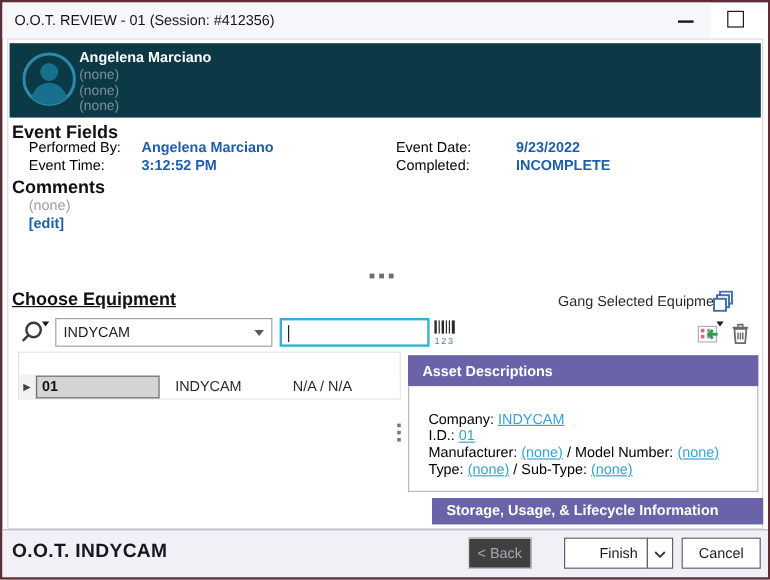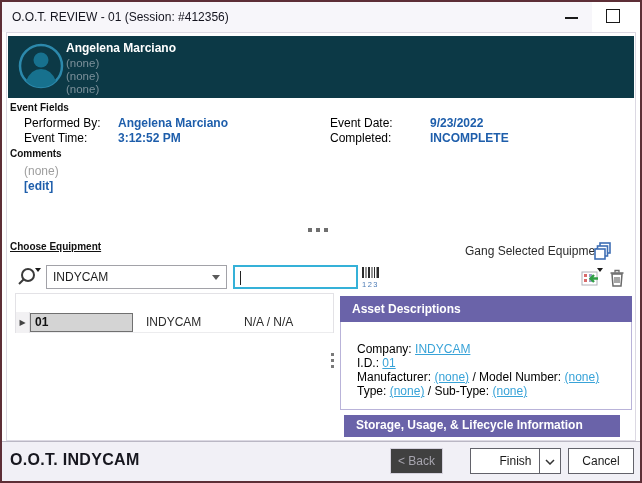--- a/index.html
+++ b/index.html
@@ -21,21 +21,21 @@
   
   .content-frame { left:4px; top:30px; width:630px; height:409px; border:1px solid #dcd9e3; background:#fff; }
 
   
   .banner { left:6px; top:34px; width:626px; height:62px; background:#0c3946; }
   .avatar { left:16px; top:41px; width:46px; height:46px; }
   .banner-name { left:64px; top:39px; color:#ffffff; font-weight:bold; font-size:12px; }
   .banner-line { left:64px; color:#7b909a; font-size:11.5px; }
 
   
-  .section-heading { font-weight:bold; font-size:10px; color:#111; }
+  .section-heading { font-weight:bold; font-size:15px; color:#111; }
   .lbl { color:#000000; }
   .val { color:#1e5eab; font-weight:bold; }
   .muted { color:#9e9e9e; }
   .edit-link { color:#1e5eab; font-weight:bold; cursor:pointer; }
 
   
   .h-grip { left:306px; top:226px; width:26px; height:4px; display:flex; gap:4px; }
   .h-grip i { width:4px; height:4px; background:#6f6f6f; display:block; }
   .v-grip { left:329px; top:351px; width:4px; height:20px; display:flex; flex-direction:column; gap:3px; }
   .v-grip i { width:3px; height:3px; background:#7a7a7a; display:block; }
@@ -57,21 +57,21 @@
   .row-indicator { position:absolute; left:0; top:0; width:14px; height:21px; background:#f2f1f3; border-right:1px solid #e0dfe2; color:#444; font-size:8px; line-height:21px; text-align:center; }
   .id-cell { position:absolute; left:14px; top:1px; width:103px; height:19px; background:#d4d4d4; border:1px solid #707070; font-weight:bold; color:#111; line-height:17px; padding-left:4px; }
   .name-cell { position:absolute; left:130px; top:3px; color:#2b2b2b; }
   .loc-cell { position:absolute; left:228px; top:3px; color:#2b2b2b; }
 
   
   .asset-header { left:338px; top:294px; width:292px; height:26px; background:#6a63a9; color:#fff; font-weight:bold; line-height:26px; padding-left:12px; }
   .asset-body { left:338px; top:320px; width:292px; height:88px; background:#fff; border:1px solid #b9b3d9; border-top:none; padding:20px 0 0 16px; line-height:14px; }
   .asset-body .row-line { margin-bottom:0; }
   .alink { color:#38a3d8; text-decoration:underline; cursor:pointer; }
-  .storage-header { left:342px; top:413px; width:276px; height:22px; background:#6a63a9; color:#fff; font-weight:bold; line-height:21px; padding-left:12px; }
+  .storage-header { left:358px; top:413px; width:276px; height:22px; background:#6a63a9; color:#fff; font-weight:bold; line-height:21px; padding-left:12px; }
 
   
   .footer { left:0; top:439px; width:638px; height:40px; background:#f1f0f6; border-top:1px solid #bab7c4; }
   .footer-title { left:8px; top:449px; font-size:16px; font-weight:bold; color:#17171f; letter-spacing:0.3px; }
   .btn { position:absolute; top:446px; height:26px; text-align:center; line-height:24px; font-size:12px; }
   .btn-back { left:388px; width:53px; background:#404040; color:#a7a5af; border:1px solid #d5d2dd;text-align:center; }
   .btn-finish { left:468px; width:70px; background:#fff; color:#1a1a1a; border:1px solid #62626a;padding-left:21px; }
   .btn-chevron { left:537px; width:22px; background:#fff; border:1px solid #62626a; }
   .btn-cancel { left:566px; width:66px; background:#fff; color:#1a1a1a; border:1px solid #62626a; }
 

